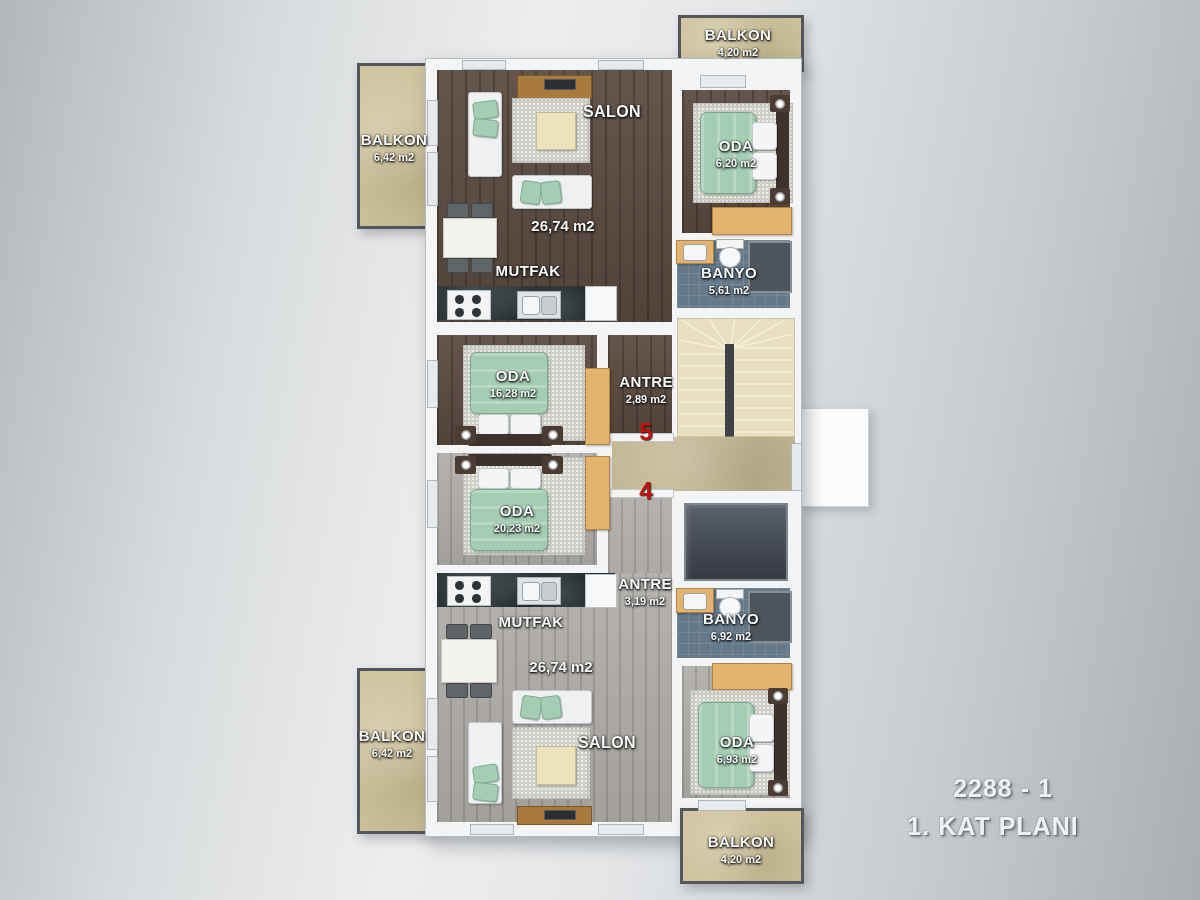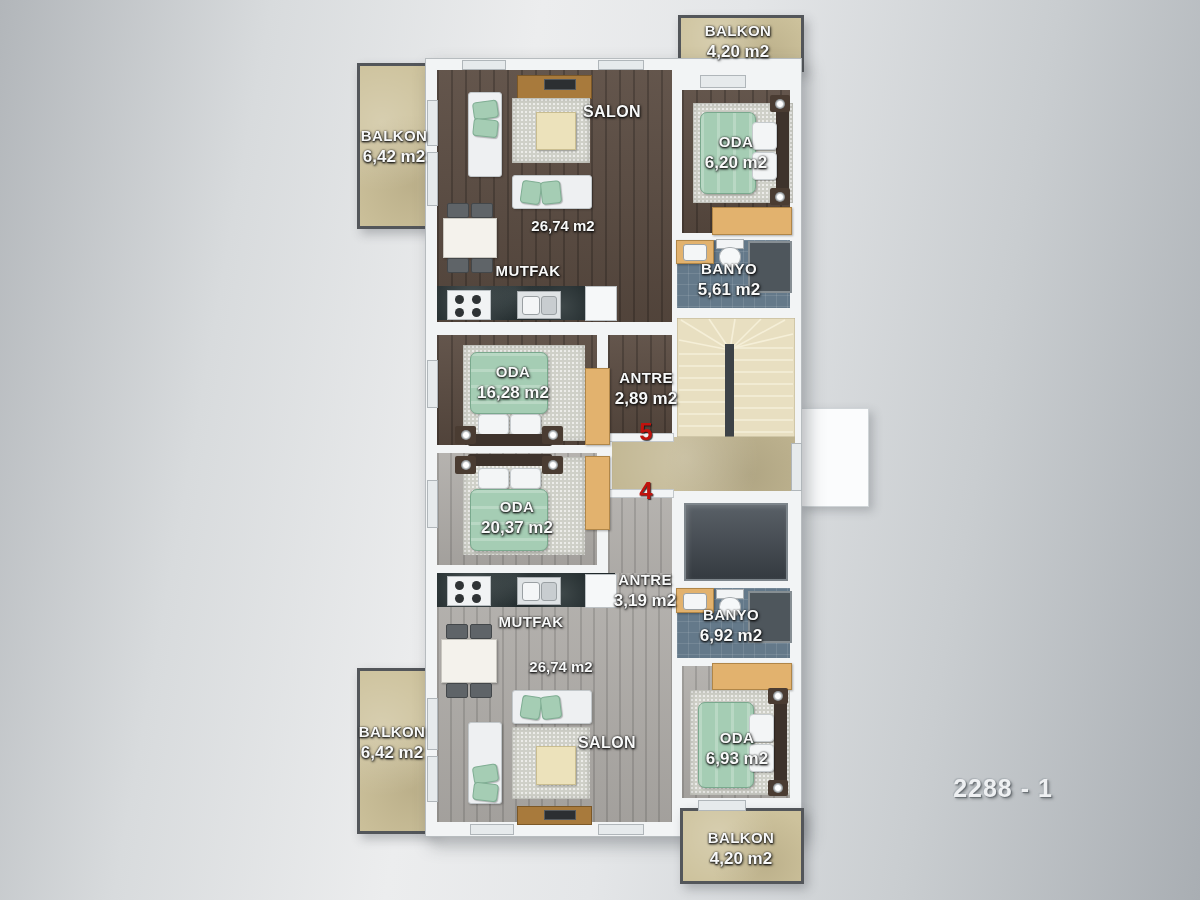--- a/index.html
+++ b/index.html
@@ -50,21 +50,21 @@
     background:radial-gradient(circle,#ffffff 35%,#9aa0a3 60%,#6b7073 100%);border-radius:50%;}
   .wood{background:var(--wood_furniture);border:1px solid #b08648;box-shadow:1px 1px 2px rgba(0,0,0,.3);}
   .toilet-tank{background:#f2f4f5;border:1px solid #a9aeb1;}
   .toilet-bowl{background:#f6f8f9;border:1px solid #a9aeb1;border-radius:45% 45% 50% 50%;}
   .shower{background:#4e565c;border:2px solid #868e93;}
   .elev{background:linear-gradient(180deg,#596067,#343a40);border:2px solid #7d858b;box-shadow:inset 2px 2px 5px rgba(255,255,255,.15);}
   
   .rlabel{position:absolute;transform:translate(-50%,-50%);color:#f8f9f9;font-weight:bold;text-align:center;white-space:nowrap;line-height:1.3;z-index:30;
     text-shadow:0 1px 2px rgba(10,10,10,.9),1px 1px 3px rgba(10,10,10,.7),0 0 2px rgba(10,10,10,.6);}
   .rlabel .nm{font-size:15px;letter-spacing:.4px;display:block;}
-  .rlabel .ar{font-size:17px;display:block;}
+  .rlabel .ar{font-size:11px;display:block;}
   .unitnum{position:absolute;transform:translate(-50%,-50%);color:var(--unit_number_red);font-weight:bold;font-size:24px;z-index:31;
     text-shadow:1px 1px 1px rgba(20,20,20,.8);}
   .title-line{position:absolute;transform:translate(-50%,-50%);font-weight:bold;font-size:25px;letter-spacing:1px;color:#eef0f2;white-space:nowrap;
     text-shadow:1px 1px 1px #686e73,-1px -1px 1px #aab0b5,2px 2px 3px rgba(80,85,90,.55);}
 </style>
 </head>
 <body>
 
 <div id="stage">
 
@@ -288,21 +288,21 @@
   <div class="rlabel" style="left:513px;top:383px;">
     <span class="nm">ODA</span>
       <span class="ar">16,28 m2</span>
     </div>
   <div class="rlabel" style="left:646px;top:389px;">
     <span class="nm">ANTRE</span>
       <span class="ar">2,89 m2</span>
     </div>
   <div class="rlabel" style="left:517px;top:518px;">
     <span class="nm">ODA</span>
-      <span class="ar">20,37 m2</span>
+      <span class="ar">20,23 m2</span>
     </div>
   <div class="rlabel" style="left:645px;top:591px;">
     <span class="nm">ANTRE</span>
       <span class="ar">3,19 m2</span>
     </div>
   <div class="rlabel" style="left:731px;top:626px;">
     <span class="nm">BANYO</span>
       <span class="ar">6,92 m2</span>
     </div>
   <div class="rlabel" style="left:531px;top:622px;">
@@ -324,14 +324,15 @@
     </div>
   <div class="rlabel" style="left:741px;top:849px;">
     <span class="nm">BALKON</span>
       <span class="ar">4,20 m2</span>
     </div>
 
   <div class="unitnum" style="left:646px;top:432px;">5</div>
   <div class="unitnum" style="left:646px;top:491px;">4</div>
 
   <div class="title-line" style="left:1003px;top:788px;">2288 - 1</div>
+  <div class="title-line" style="left:993px;top:826px;">1. KAT PLANI</div>
 
 </div>
 
 </body></html>

